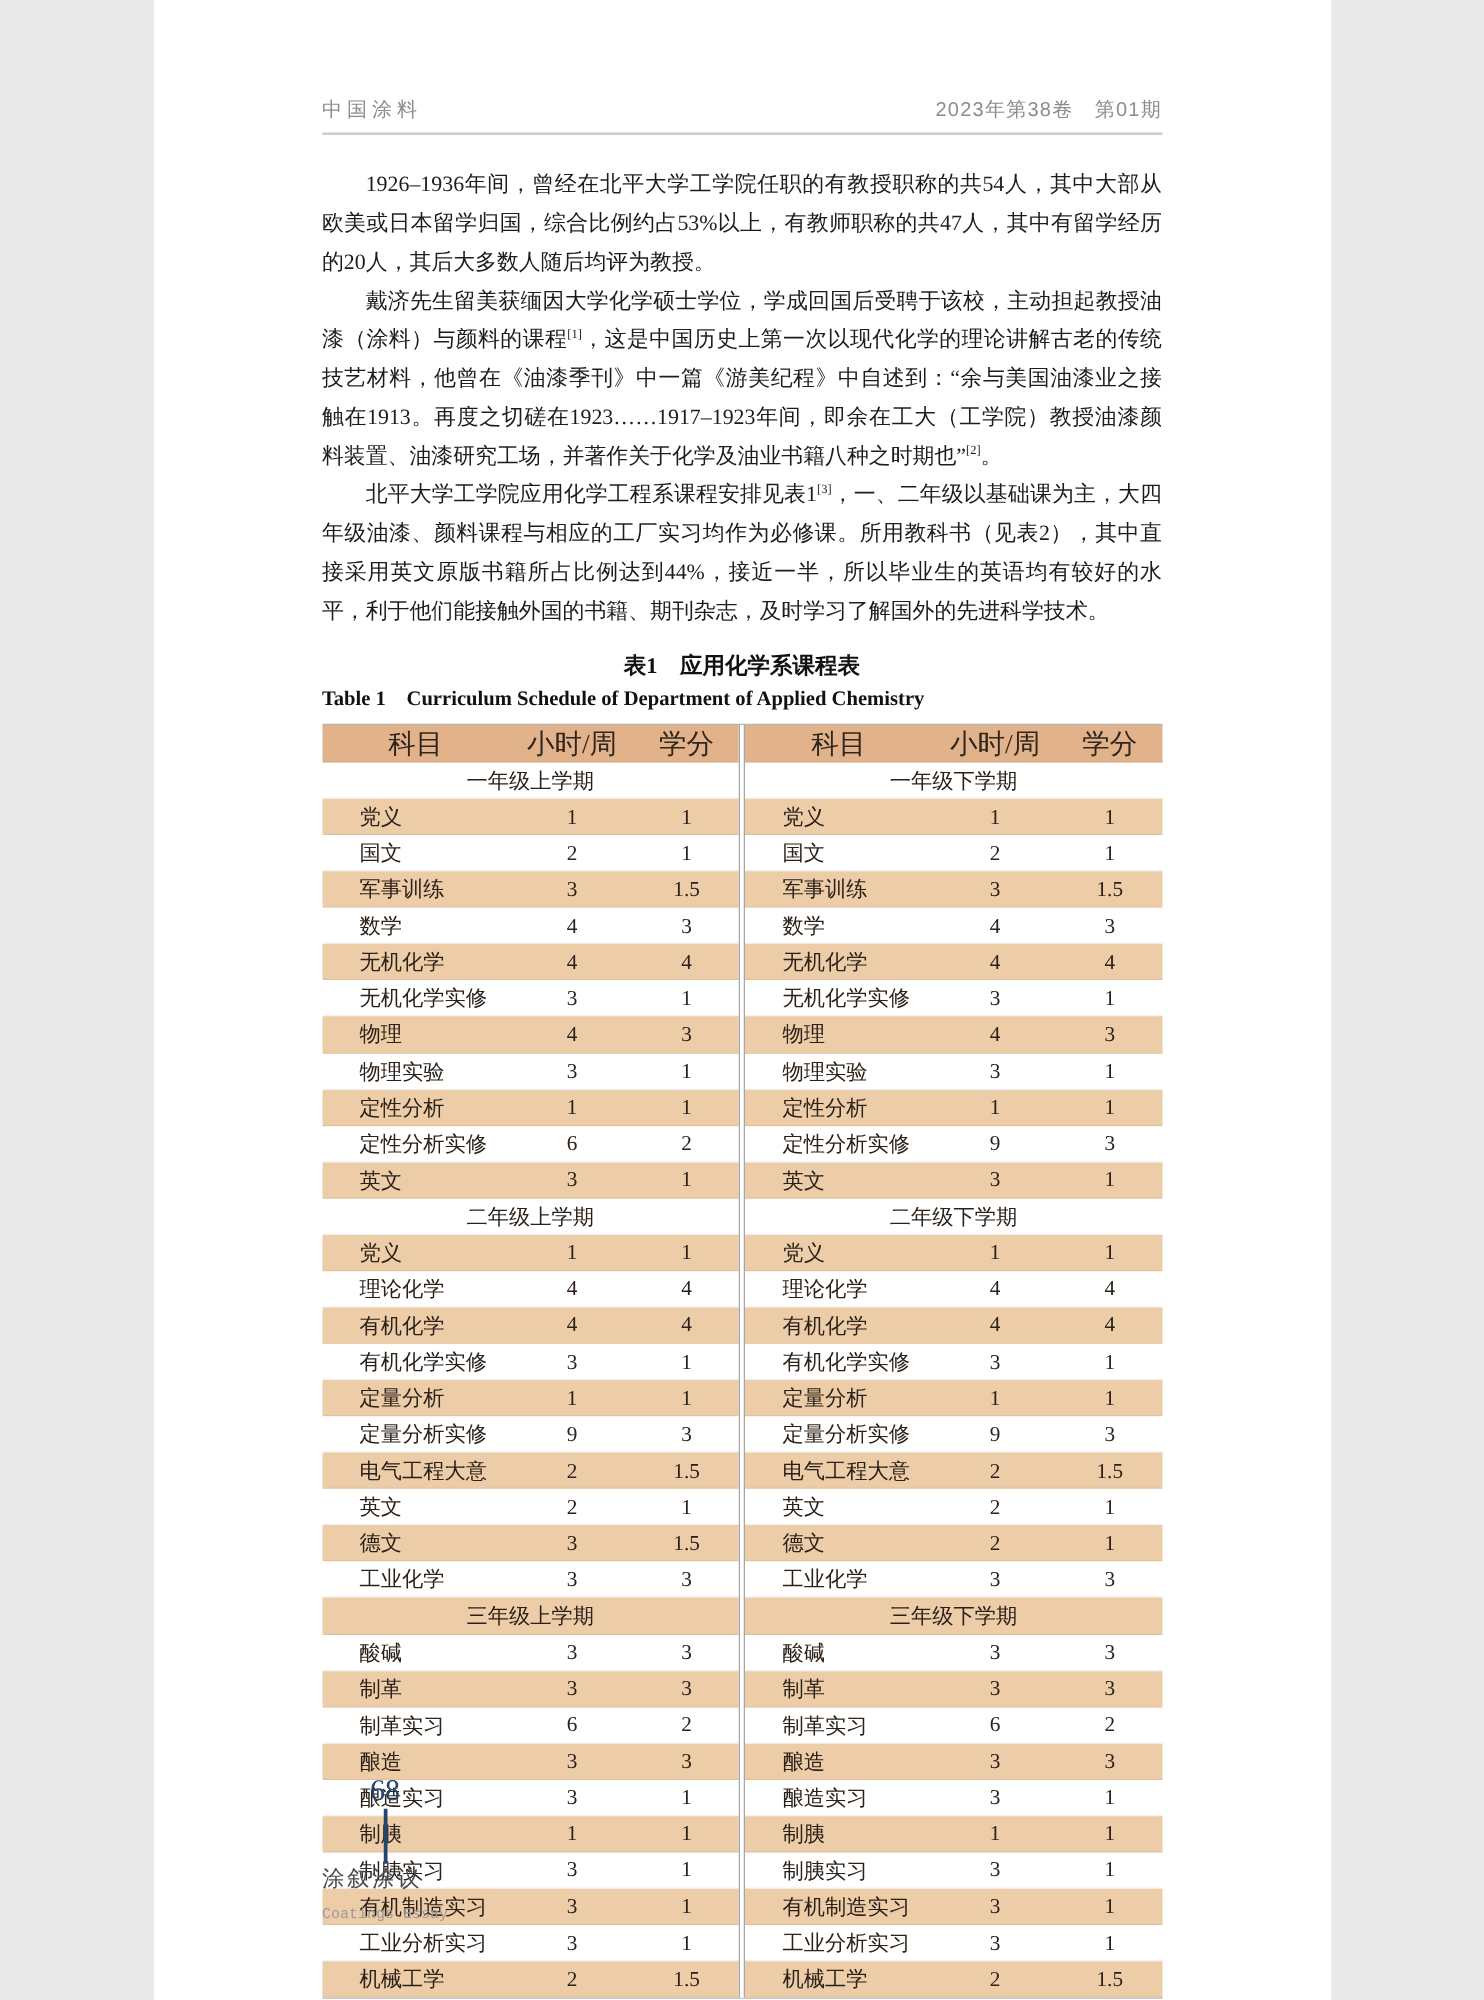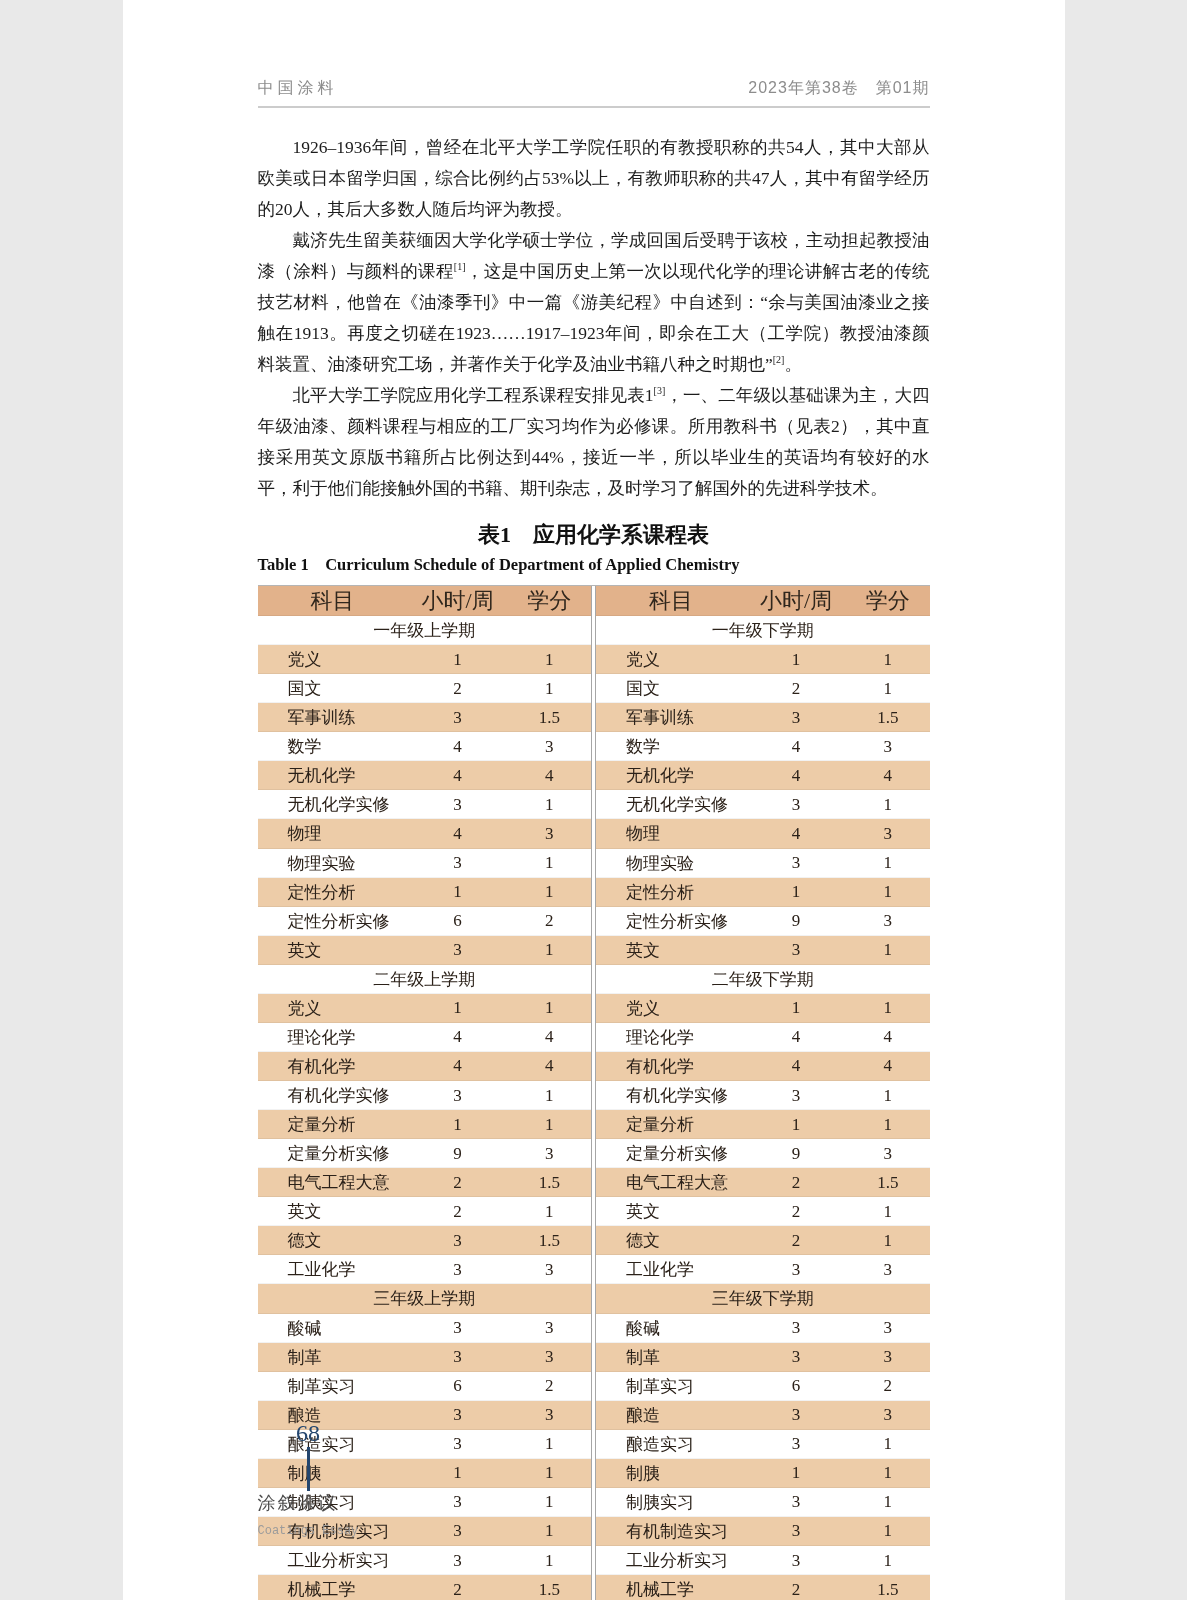--- a/index.html
+++ b/index.html
@@ -30,21 +30,21 @@
   .para {
     font-size: 17.5px; line-height: 31px;
     text-align: justify; text-indent: 2em;
     color: #1c1c1c;
   }
   .para sup { font-size: 10px; line-height: 0; }
 
   
   .caption-zh {
     margin-top: 16px; text-align: center;
-    font-size: 22px; font-weight: bold; color: #111;
+    font-size: 18px; font-weight: bold; color: #111;
   }
   .caption-en {
     margin-top: 4px; 
     font-family: "Liberation Serif", serif;
     font-size: 16.5px; font-weight: bold; color: #111;
   }
 
   
   .curriculum-table {
     margin-top: 9px;

